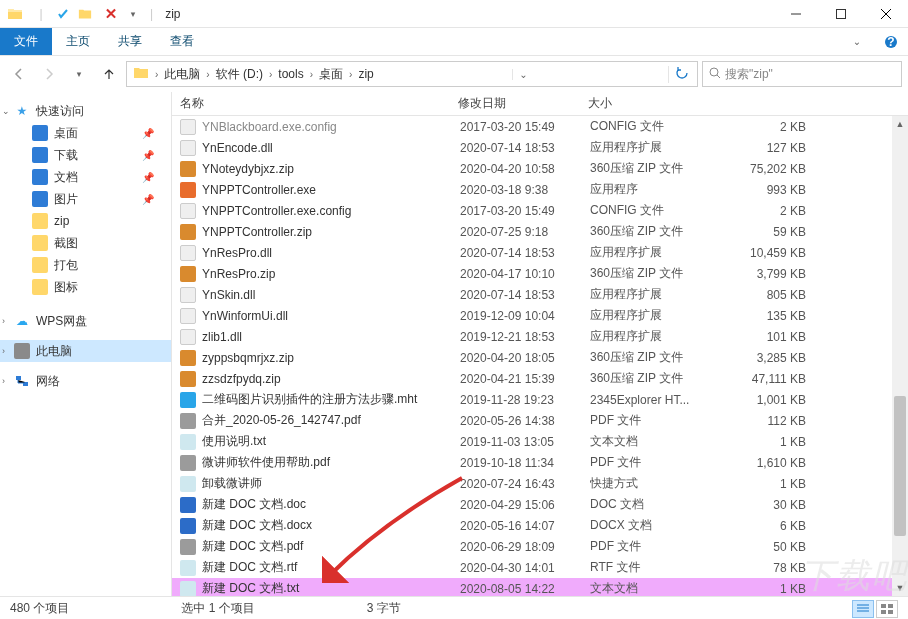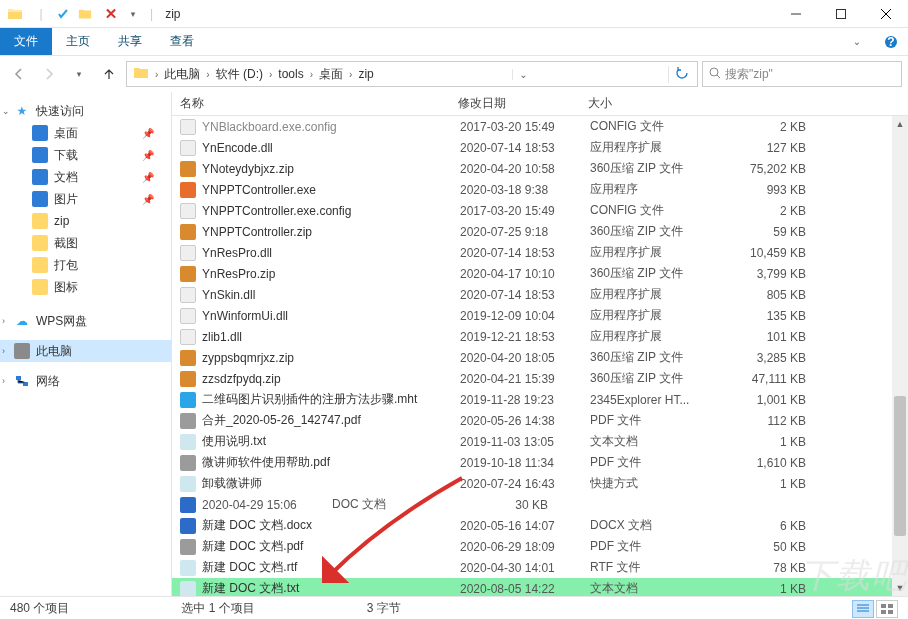--- a/index.html
+++ b/index.html
@@ -50,21 +50,21 @@
 .content { flex: 1; display: flex; flex-direction: column; }
 .col-headers { height: 24px; display: flex; align-items: center; border-bottom: 1px solid #e5e5e5; color: #444; padding-left: 6px; }
 .ch-name { width: 280px; padding-left: 2px; }
 .ch-date { width: 130px; }
 .ch-type { width: 140px; }
 .ch-size { width: 90px; text-align: left; }
 
 .filelist { flex: 1; overflow: hidden; position: relative; }
 .filerow { height: 21px; display: flex; align-items: center; padding-left: 8px; font-size: 12px; color: #333; }
 .filerow.dim { color: #888; }
-.filerow.selected { background: #86efac; }
+.filerow.selected { background: #f0abfc; }
 .filerow .ficon { width: 16px; height: 16px; margin-right: 6px; border-radius: 2px; display: inline-flex; align-items: center; justify-content: center; font-size: 9px; }
 .fi-dll { background: #efefef; border:1px solid #ccc; }
 .fi-zip { background: #d98a2e; }
 .fi-exe { background: #e86c2c; }
 .fi-cfg { background: #efefef; border:1px solid #ccc; }
 .fi-mht { background: #29a5e8; border-radius: 50%; color:#fff;}
 .fi-pdf { background: #9b9b9b; }
 .fi-txt { background: #cfe8ef; }
 .fi-lnk { background: #cfe8ef; }
 .fi-doc { background: #2c6cc8; color:#fff;}
@@ -408,20 +408,21 @@
           </div>
           <div class="filerow">
             <span class="ficon fi-lnk"></span>
             <span class="fname">卸载微讲师</span>
             <span class="fdate">2020-07-24 16:43</span>
             <span class="ftype">快捷方式</span>
             <span class="fsize">1 KB</span>
           </div>
           <div class="filerow">
             <span class="ficon fi-doc"></span>
+            <span class="fname">新建 DOC 文档.doc</span>
             <span class="fdate">2020-04-29 15:06</span>
             <span class="ftype">DOC 文档</span>
             <span class="fsize">30 KB</span>
           </div>
           <div class="filerow">
             <span class="ficon fi-doc"></span>
             <span class="fname">新建 DOC 文档.docx</span>
             <span class="fdate">2020-05-16 14:07</span>
             <span class="ftype">DOCX 文档</span>
             <span class="fsize">6 KB</span>

